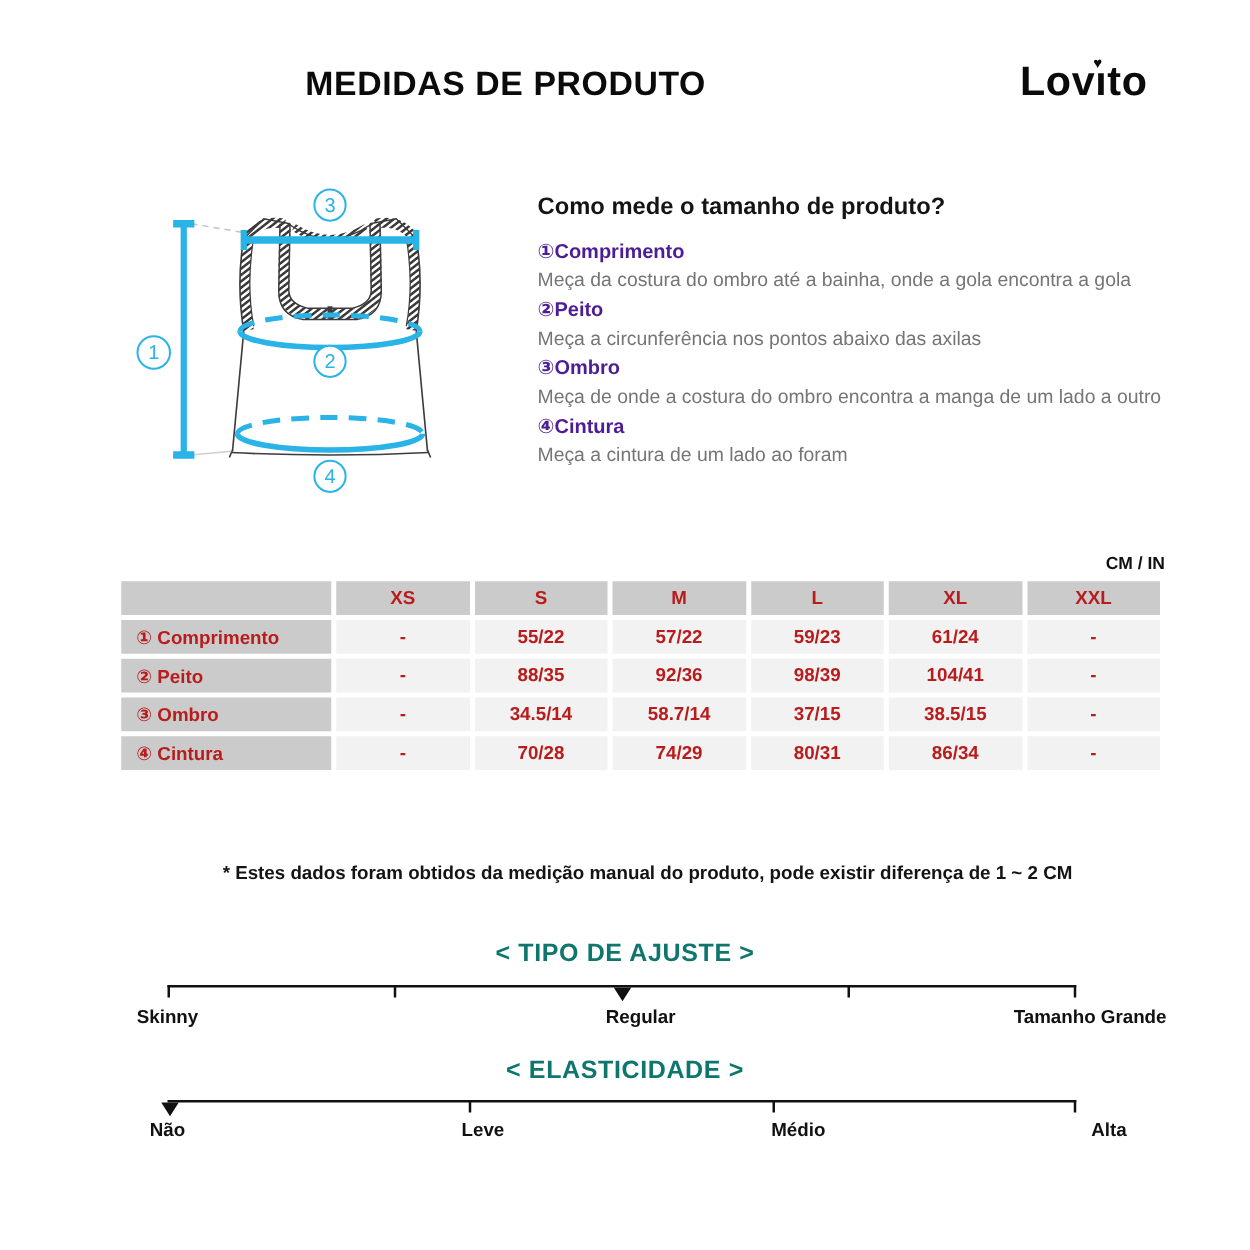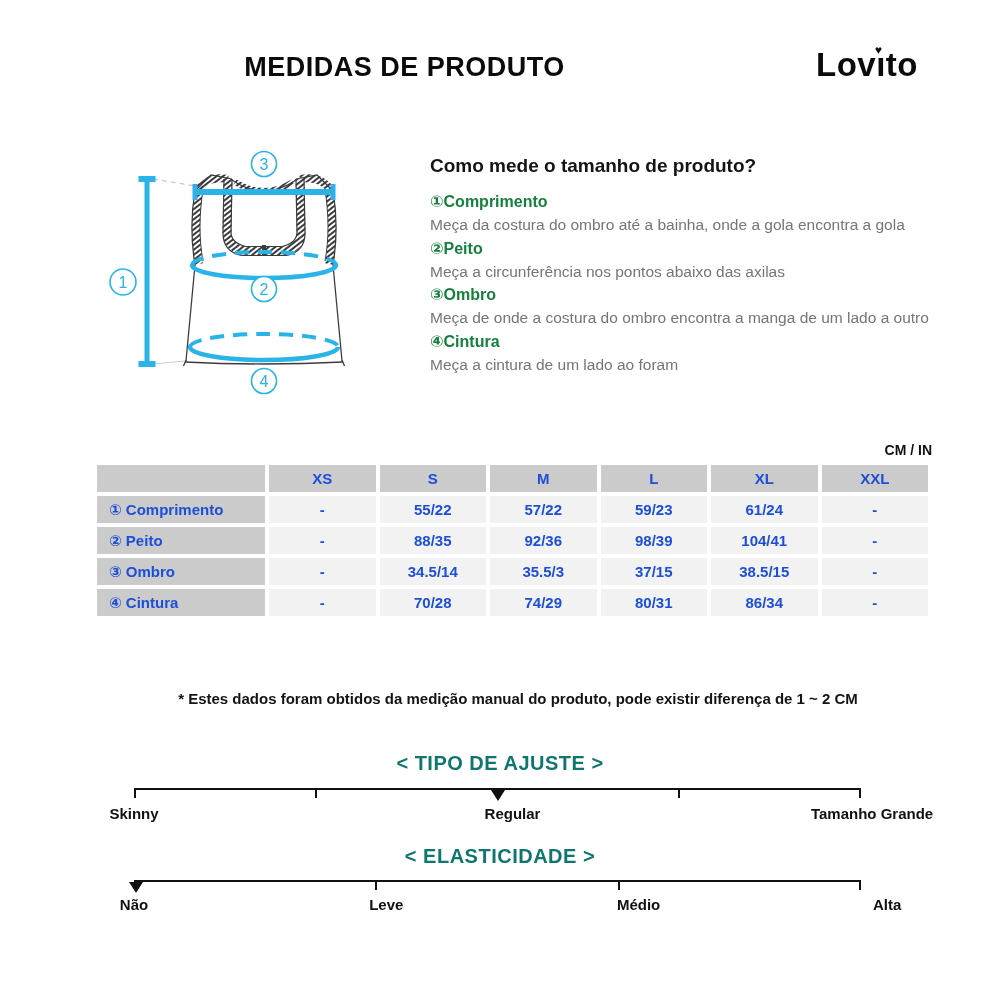--- a/index.html
+++ b/index.html
@@ -10,29 +10,29 @@
   .title { position:absolute; top:52px; left:0; width:809px; text-align:center;
            font-size:27px; font-weight:bold; letter-spacing:.5px; color:#0b0b0b; }
   .brand { position:absolute; top:46px; left:816px; font-size:33px; font-weight:bold; color:#0b0b0b; letter-spacing:.5px; }
   .brand-heart { position:absolute; left:55px; top:-2px; width:15px; height:13px; background:#fff;
                  font-size:12px; line-height:13px; text-align:center; color:#0b0b0b; }
 
   .diagram { position:absolute; left:95px; top:148px; }
 
   .guide { position:absolute; left:430px; top:155px; width:552px; }
   .guide-heading { font-size:19px; font-weight:bold; color:#141414; margin-bottom:13px; }
-  .guide-label { font-size:16px; font-weight:bold; color:#15803d; line-height:23px; }
+  .guide-label { font-size:16px; font-weight:bold; color:#4c1d95; line-height:23px; }
   .guide-desc { font-size:15.5px; color:#757575; line-height:23.5px; }
 
   .unit-label { position:absolute; top:442px; right:68px; font-size:14px; font-weight:bold; }
 
   table.size-table { position:absolute; left:93px; top:461px; width:839px;
                      border-collapse:separate; border-spacing:4px; table-layout:fixed; }
   table.size-table td, table.size-table th { height:27px; font-size:15px; font-weight:bold;
-                     text-align:center; vertical-align:middle; color:#1d4ed8; }
+                     text-align:center; vertical-align:middle; color:#b91c1c; }
   .cell-head { background:#cbcbcb; }
   .cell-label { background:#cbcbcb; text-align:left !important; padding-left:12px; }
   .cell-data { background:#f2f2f2; }
   col.c-label { width:168px; }
 
   .note { position:absolute; top:690px; left:0; width:1000px; text-align:center;
           font-size:15px; font-weight:bold; color:#141414;padding-left:36px; }
 
   .scale-heading { position:absolute; left:0; width:1000px; text-align:center;
                    font-size:20px; font-weight:bold; letter-spacing:.5px; color:#0f766e; }
@@ -170,21 +170,21 @@
       <td class="cell-data">88/35</td>
       <td class="cell-data">92/36</td>
       <td class="cell-data">98/39</td>
       <td class="cell-data">104/41</td>
       <td class="cell-data">-</td>
     </tr>
     <tr>
       <td class="cell-label">③ Ombro</td>
       <td class="cell-data">-</td>
       <td class="cell-data">34.5/14</td>
-      <td class="cell-data">35.5/3</td>
+      <td class="cell-data">58.7/14</td>
       <td class="cell-data">37/15</td>
       <td class="cell-data">38.5/15</td>
       <td class="cell-data">-</td>
     </tr>
     <tr>
       <td class="cell-label">④ Cintura</td>
       <td class="cell-data">-</td>
       <td class="cell-data">70/28</td>
       <td class="cell-data">74/29</td>
       <td class="cell-data">80/31</td>

